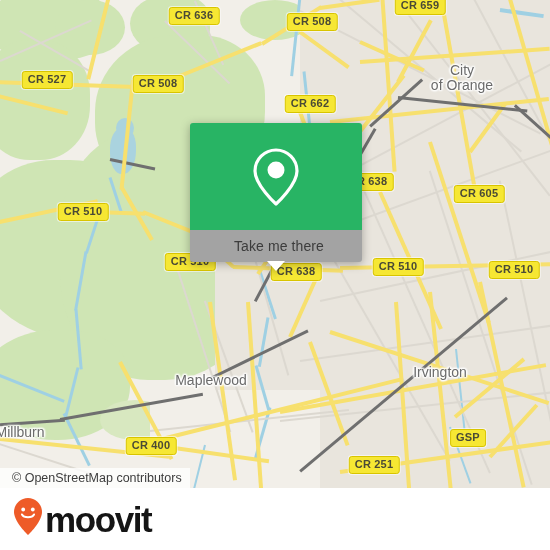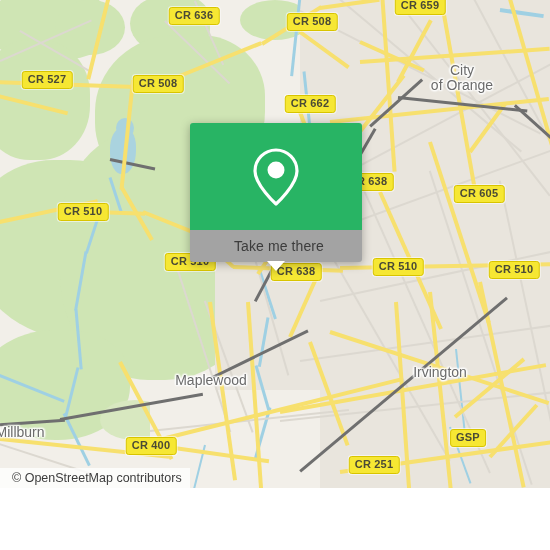--- a/index.html
+++ b/index.html
@@ -327,16 +327,27 @@
         <span id="popup-tail"></span>
       </div>
     </div>
 
     <div id="attribution">© OpenStreetMap contributors</div>
   </div>
 
   <div id="footer">
 
     <div id="footer-inner">
+      <div id="moovit-logo">
+        <span>
+          <svg width="30" height="40" viewBox="0 0 30 40" aria-hidden="true">
+            <path d="M15 1 C7.3 1 1 7.3 1 15 C1 25 15 38 15 38 C15 38 29 25 29 15 C29 7.3 22.7 1 15 1 Z" fill="#ee5b28"></path>
+            <circle cx="10.2" cy="12.5" r="1.9" fill="#ffffff"></circle>
+            <circle cx="19.8" cy="12.5" r="1.9" fill="#ffffff"></circle>
+            <path d="M9 17.5 C11 21.2 19 21.2 21 17.5" stroke="#ffffff" stroke-width="2.1" fill="none" stroke-linecap="round"></path>
+          </svg>
+        </span>
+        <span id="moovit-wordmark">moovit</span>
+      </div>
     </div>
   </div>
 
 </div>
 
 </body></html>

